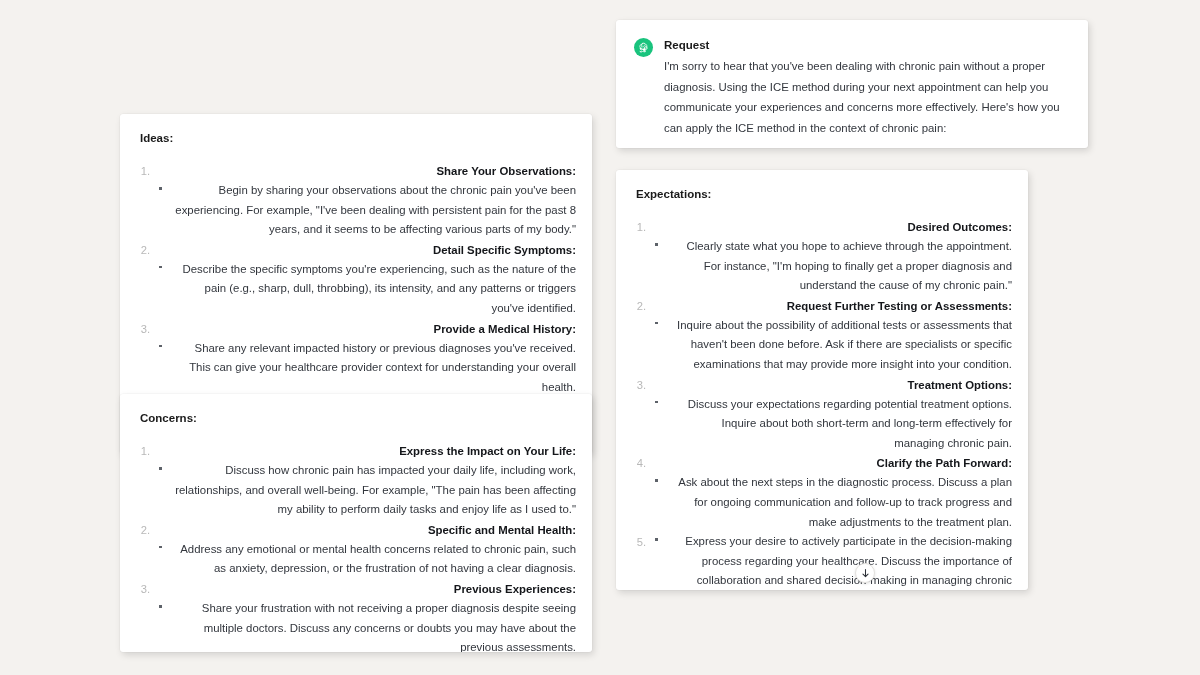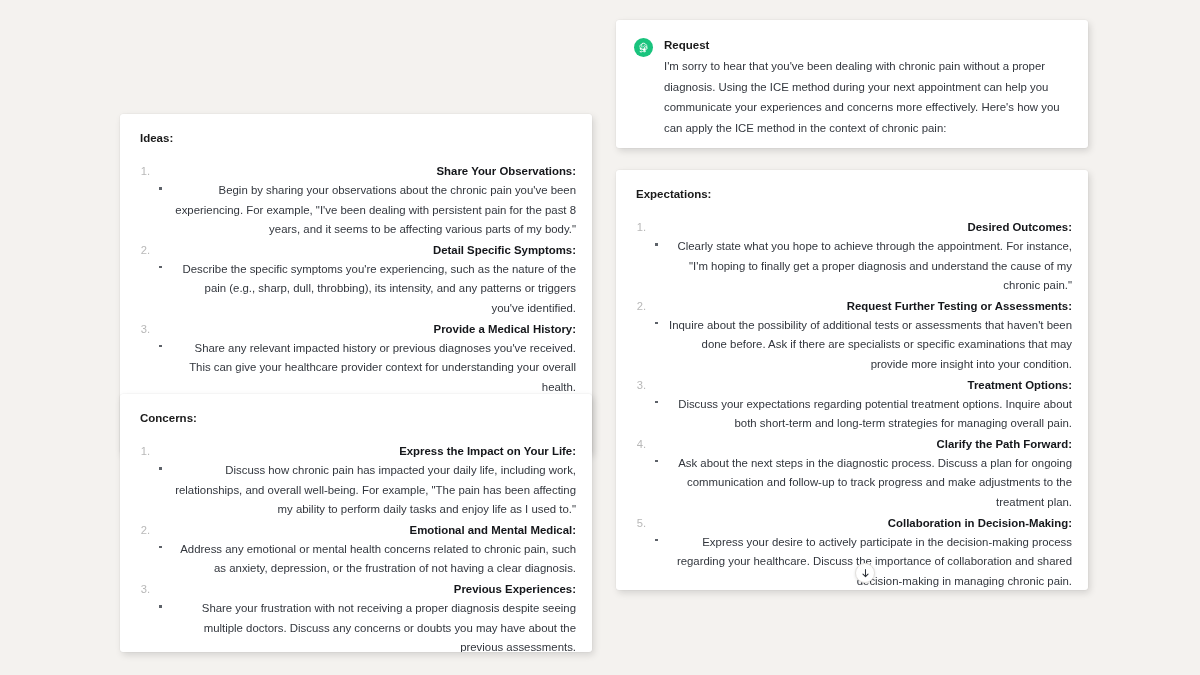--- a/index.html
+++ b/index.html
@@ -158,21 +158,21 @@
   <div class="card" style="left:120px; top:394px; width:472px; height:258px; padding:18px 16px 0 0;">
     <div class="section-title">Concerns:</div>
     <ol class="steps">
       <li>
         <div class="step-title">Express the Impact on Your Life:</div>
         <ul class="subs">
           <li>Discuss how chronic pain has impacted your daily life, including work, relationships, and overall well-being. For example, "The pain has been affecting my ability to perform daily tasks and enjoy life as I used to."</li>
         </ul>
       </li>
       <li>
-        <div class="step-title">Emotional and Mental Medical:</div>
+        <div class="step-title">Specific and Mental Health:</div>
         <ul class="subs">
           <li>Address any emotional or mental health concerns related to chronic pain, such as anxiety, depression, or the frustration of not having a clear diagnosis.</li>
         </ul>
       </li>
       <li>
         <div class="step-title">Previous Experiences:</div>
         <ul class="subs">
           <li>Share your frustration with not receiving a proper diagnosis despite seeing multiple doctors. Discuss any concerns or doubts you may have about the previous assessments.</li>
         </ul>
       </li>
@@ -186,49 +186,48 @@
           <path fill="#ffffff" d="M12 3.2c-1.9 0-3.5 1.1-4.2 2.8-1.8.2-3.2 1.7-3.2 3.6 0 .7.2 1.4.6 2-.6 1.5-.2 3.3 1.1 4.4.5.4 1.1.7 1.7.8.7 1.6 2.3 2.6 4 2.6 1.9 0 3.5-1.1 4.2-2.8 1.8-.2 3.2-1.7 3.2-3.6 0-.7-.2-1.4-.6-2 .6-1.5.2-3.3-1.1-4.4-.5-.4-1.1-.7-1.7-.8C15.3 4.2 13.7 3.2 12 3.2zm0 1.5c1.1 0 2.1.6 2.6 1.5l-3.4 2a.9.9 0 0 0-.45.78v4.2l-1.5-.87V8.1c0-1.87 1.5-3.4 2.75-3.4zm4.3 2.5c1.1.2 1.95 1.15 1.95 2.3 0 .3-.05.6-.15.85l-3.4-1.97a.9.9 0 0 0-.9 0l-3.65 2.1v-1.7l3.3-1.9c.85-.5 1.9-.2 2.85.32zM7.1 7.4c.35-.2.75-.3 1.15-.28v3.95c0 .33.17.63.45.78l3.65 2.1-1.5.87-3.3-1.9a3.4 3.4 0 0 1-1.25-4.65c.2-.35.47-.65.8-.87zm9.95 5.1c.6.75.7 1.8.25 2.65-.35.65-.95 1.1-1.65 1.25v-3.95a.9.9 0 0 0-.45-.78l-3.65-2.1 1.5-.87 3.3 1.9c.27.16.5.37.7.6zM12 10.9l1.45.85v1.7L12 14.3l-1.45-.85v-1.7L12 10.9zm2.75 2.95 1.5.87v3.8c0 1.87-2.05 3.05-3.65 2.15a2.66 2.66 0 0 1-1-1l3.4-1.96a.9.9 0 0 0 .45-.78v-3.08zm-6.6 1.2 3.65 2.1v1.7l-3.3 1.9c-1.62.94-3.63-.23-3.63-2.1 0-.3.05-.6.15-.86l3.4 1.97a.9.9 0 0 0 .9 0l-1.17-.67v-4.04z"></path>
         </svg>
       </div>
       <div class="msg-body">
         <div class="speaker">Request</div>
         <div class="para">I'm sorry to hear that you've been dealing with chronic pain without a proper diagnosis. Using the ICE method during your next appointment can help you communicate your experiences and concerns more effectively. Here's how you can apply the ICE method in the context of chronic pain:</div>
       </div>
     </div>
   </div>
 
-  <div class="card" style="left:616px; top:170px; width:472px; height:420px; padding:18px 16px 0 0;">
+  <div class="card" style="left:616px; top:170px; width:412px; height:420px; padding:18px 16px 0 0;">
     <div class="section-title">Expectations:</div>
     <ol class="steps">
       <li>
         <div class="step-title">Desired Outcomes:</div>
         <ul class="subs">
           <li>Clearly state what you hope to achieve through the appointment. For instance, "I'm hoping to finally get a proper diagnosis and understand the cause of my chronic pain."</li>
         </ul>
       </li>
       <li>
         <div class="step-title">Request Further Testing or Assessments:</div>
         <ul class="subs">
           <li>Inquire about the possibility of additional tests or assessments that haven't been done before. Ask if there are specialists or specific examinations that may provide more insight into your condition.</li>
         </ul>
       </li>
       <li>
         <div class="step-title">Treatment Options:</div>
         <ul class="subs">
-          <li>Discuss your expectations regarding potential treatment options. Inquire about both short-term and long-term strategies for managing overall pain.</li>
+          <li>Discuss your expectations regarding potential treatment options. Inquire about both short-term and long-term effectively for managing chronic pain.</li>
         </ul>
       </li>
       <li>
         <div class="step-title">Clarify the Path Forward:</div>
         <ul class="subs">
           <li>Ask about the next steps in the diagnostic process. Discuss a plan for ongoing communication and follow-up to track progress and make adjustments to the treatment plan.</li>
         </ul>
       </li>
       <li>
-        <div class="step-title">Collaboration in Decision-Making:</div>
         <ul class="subs">
           <li>Express your desire to actively participate in the decision-making process regarding your healthcare. Discuss the importance of collaboration and shared decision-making in managing chronic pain.</li>
         </ul>
       </li>
     </ol>
   </div>
 
   <div class="scroll-btn" style="left:855px; top:563px;">
     <span>
       <svg viewBox="0 0 16 16" aria-hidden="true">

